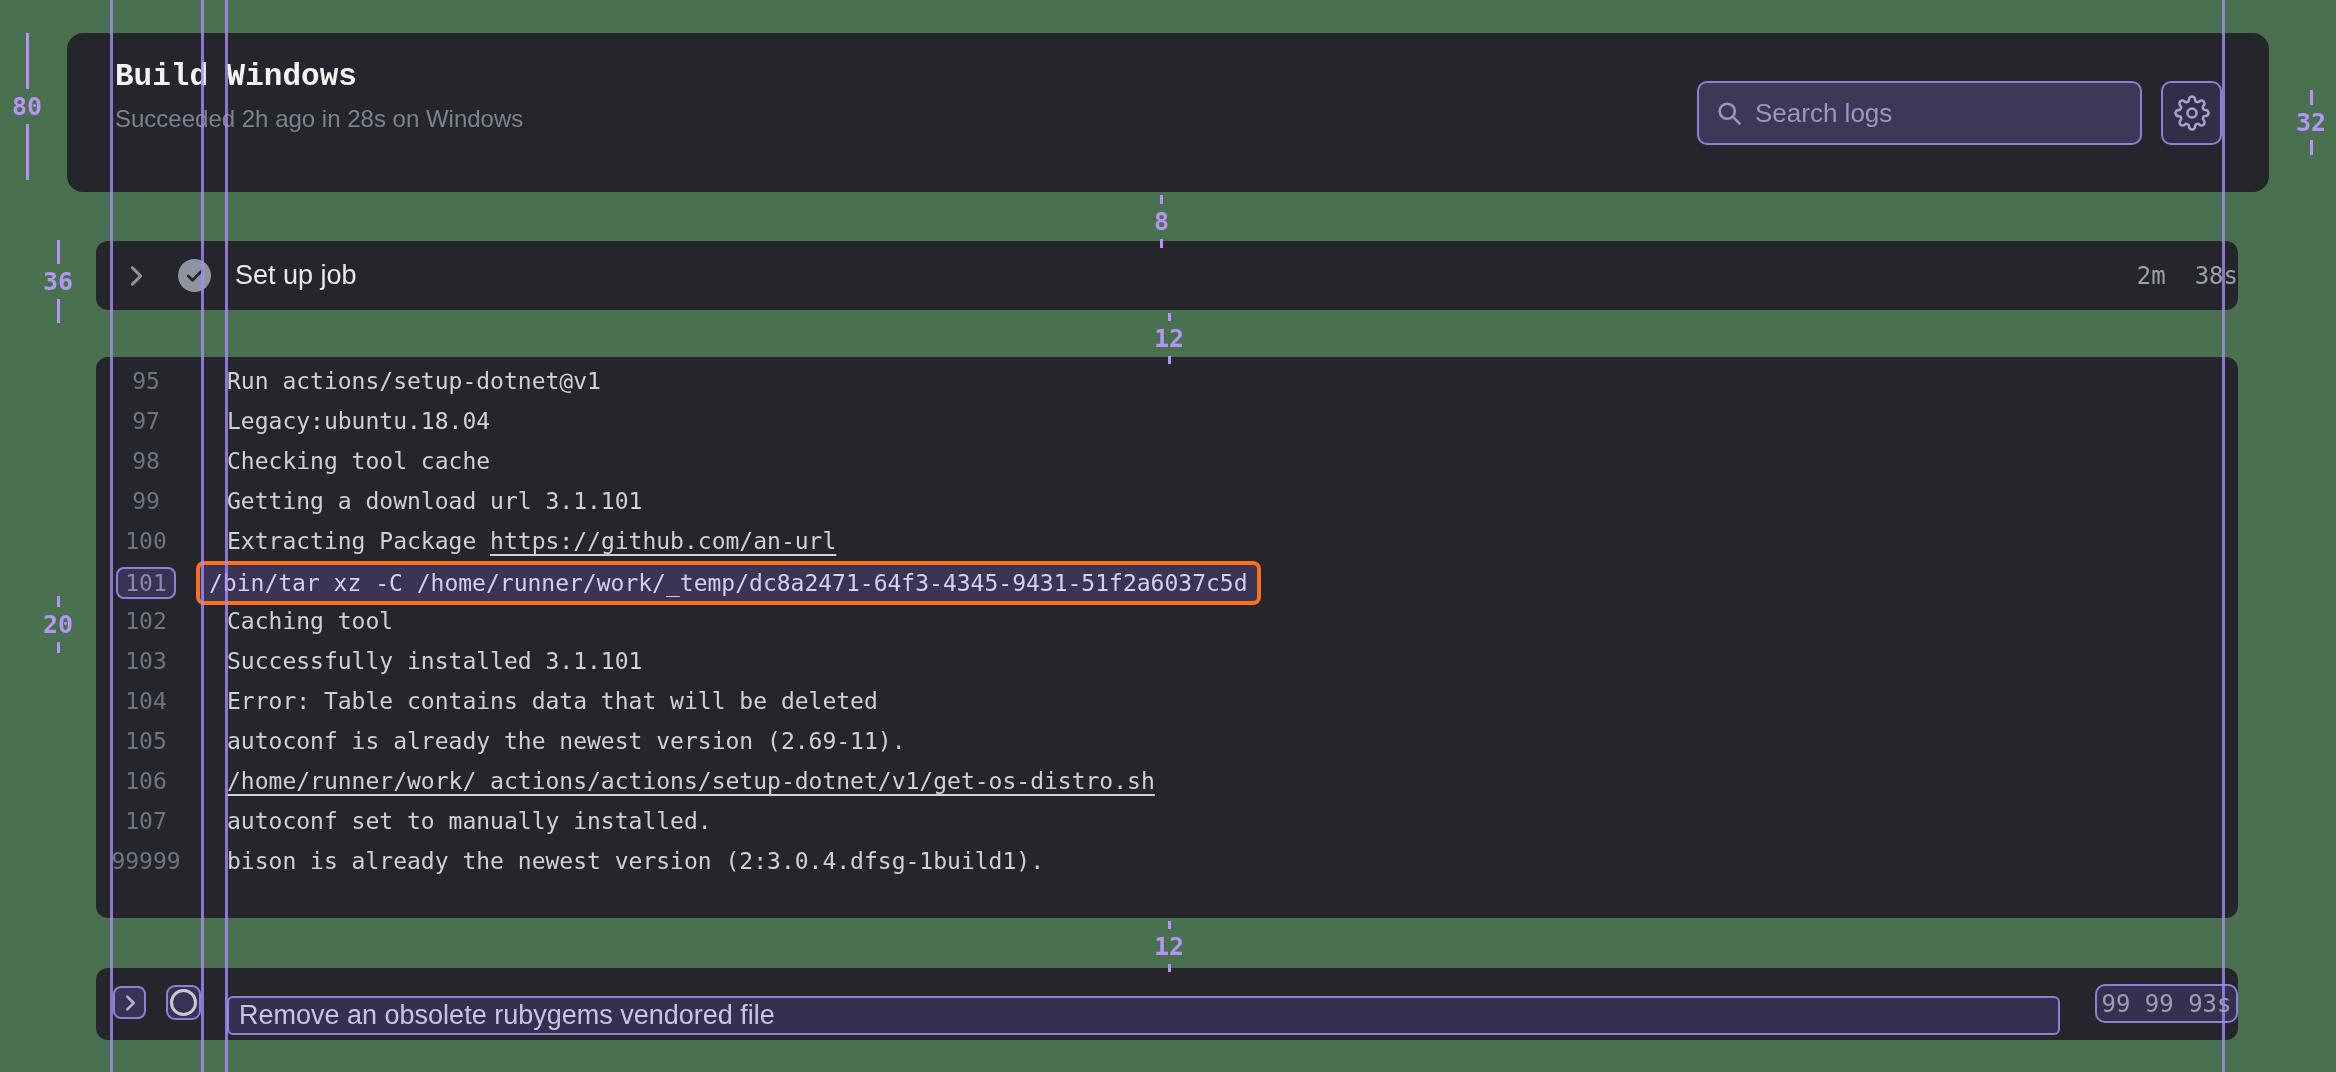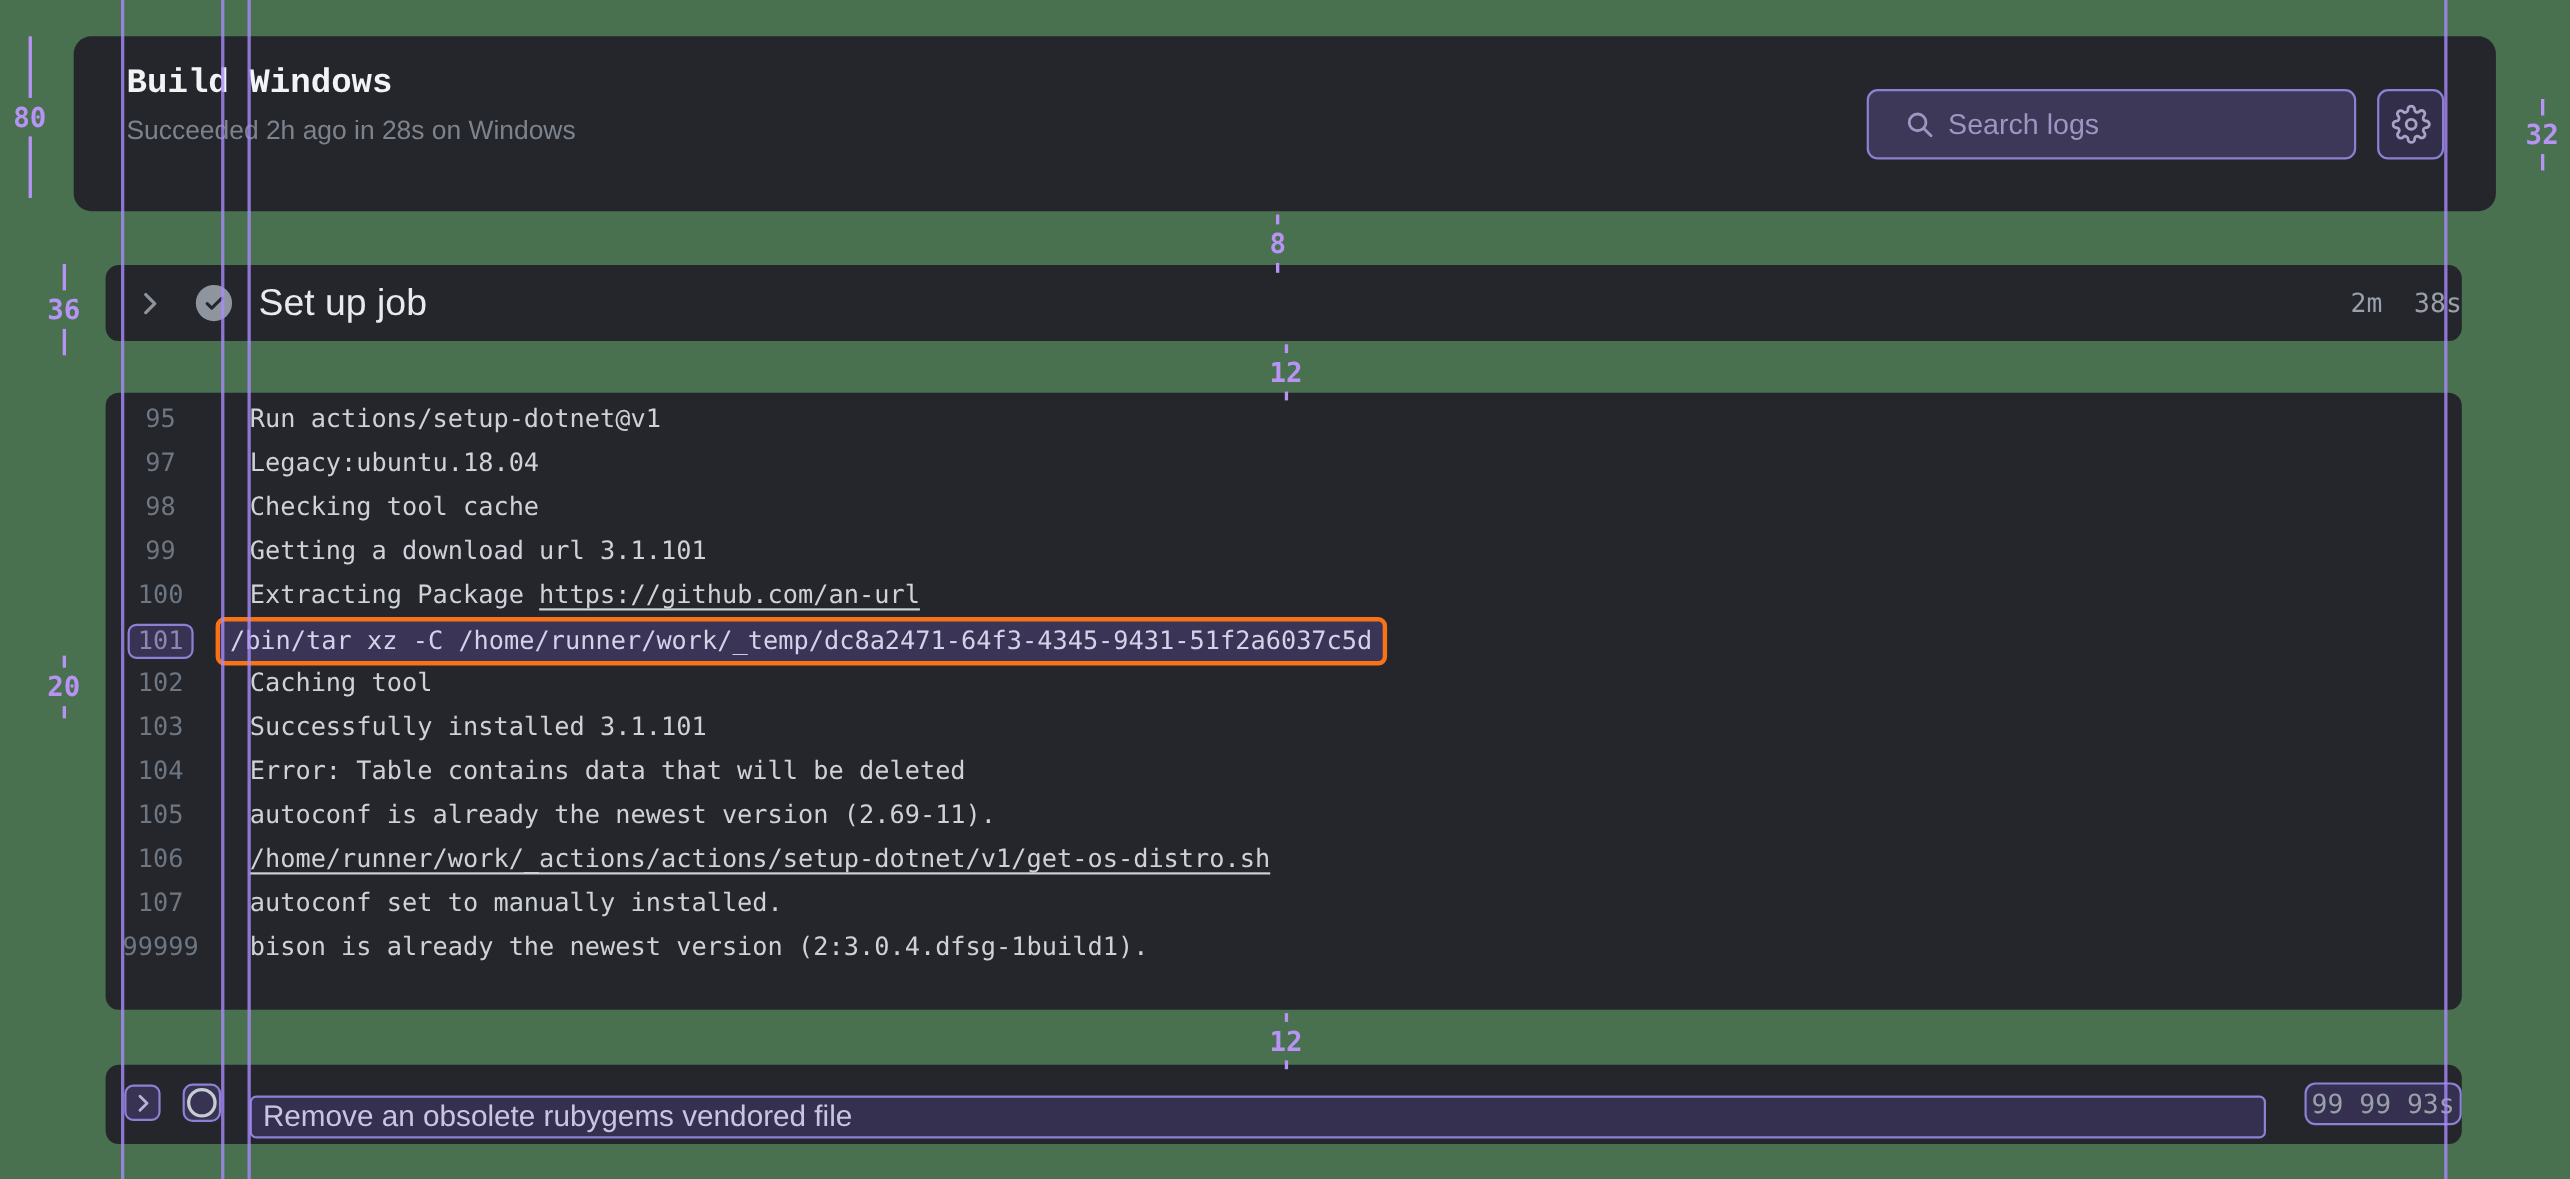--- a/index.html
+++ b/index.html
@@ -22,34 +22,34 @@
   
   .card { position:absolute; background:#24262c; }
 
   .header-card { left:67px; top:33px; width:2202px; height:159px; border-radius:16px; }
   .header-text { position:absolute; left:48px; top:26px; }
   .hdr-title { font-size:31px; font-weight:bold; color:#f2f3f5;font-family:Liberation Mono, monospace; }
   .hdr-sub { margin-top:11px; font-size:24px; color:#7d838d; }
 
   .search-box { position:absolute; left:1630px; top:48px; width:445px; height:64px;
     background:#3d3857; border:2px solid #8b80d1; border-radius:10px;
-    display:flex; align-items:center; padding:0 32px; }
+    display:flex; align-items:center; padding:0 16px; }
   .search-box input { flex:1; background:transparent; border:none; outline:none;
     font-size:26px; color:#cfccec; font-family:"Liberation Sans", sans-serif; }
   .search-box input::placeholder { color:#9c96c2; }
   .gear-btn { position:absolute; left:2094px; top:48px; width:61px; height:64px;
     background:#322e49; border:2px solid #8b80d1; border-radius:10px;
     display:flex; align-items:center; justify-content:center; cursor:pointer; }
 
   .step-row { left:96px; top:241px; width:2142px; height:69px; border-radius:12px;
     display:flex; align-items:center; }
   .step-row .chev { margin-left:26px; display:flex; }
   .check-circle { margin-left:28px; width:33px; height:33px; border-radius:50%;
     background:#8f959e; display:flex; align-items:center; justify-content:center; }
-  .step-label { margin-left:24px; font-size:34px; color:#e8eaed; }
+  .step-label { margin-left:24px; font-size:27px; color:#e8eaed; }
   .step-duration { margin-left:auto; font-size:24px; color:#99a0a9; white-space:pre; }
 
   
   .log-card { left:96px; top:357px; width:2142px; height:561px; border-radius:12px;
     padding:4px 0 0; font-family:"DejaVu Sans Mono", monospace; font-size:23px; overflow:hidden; }
   .log-row { height:40px; line-height:40px; white-space:pre; }
   .ln { display:inline-block; width:100px; text-align:center; color:#6e7681; }
   .lc { margin-left:31px; color:#ced2d8; }
   .link { color:#ced2d8; text-decoration:underline; text-underline-offset:5px; cursor:pointer; }
   .ln-box { padding:1px 7px; border:2px solid #8c81d3; border-radius:8px; background:#393353; color:#8d87b0; }

